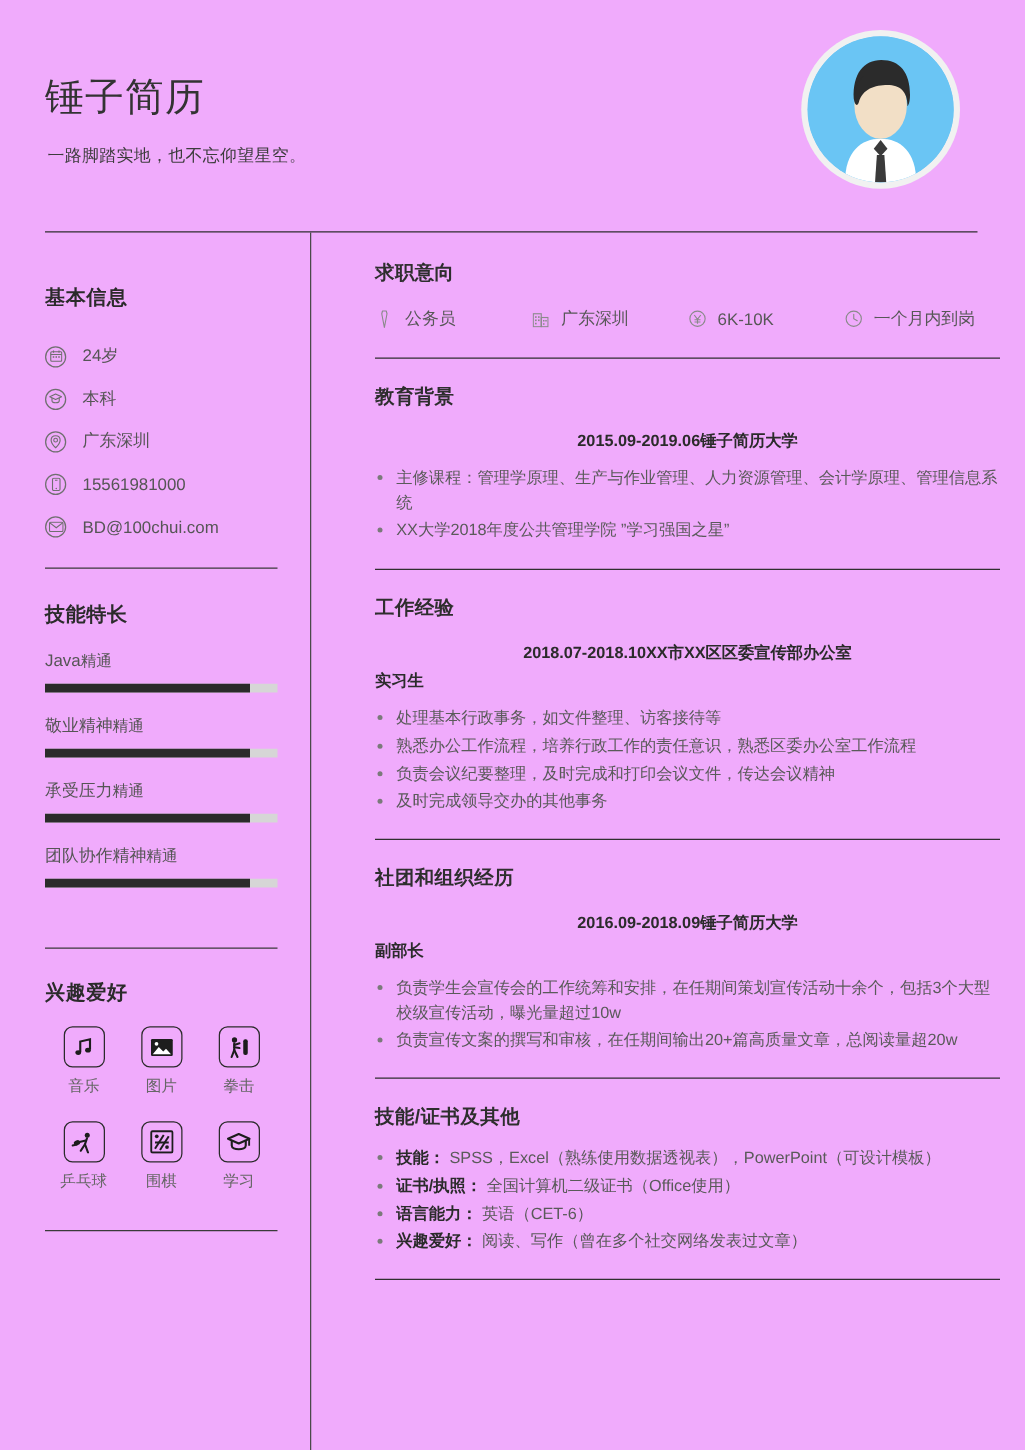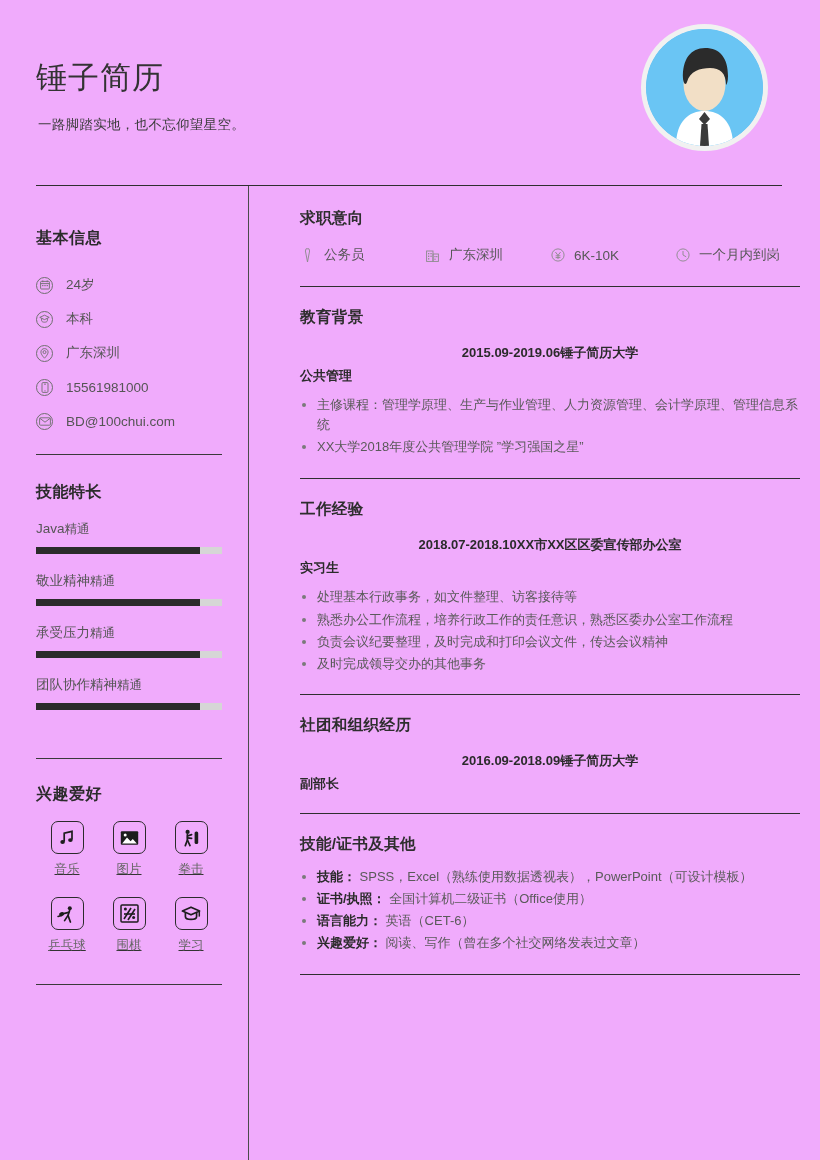--- a/index.html
+++ b/index.html
@@ -64,21 +64,21 @@
   .skill-top { display: flex; align-items: baseline; }
   .skill-name { font-size: 13.5px; color: #555; }
   .skill-level { font-size: 12.5px; color: #555; }
   .skill-track {
     margin-top: 9px; width: 186px; height: 7px; background: #d6d6d6; position: relative;
   }
   .skill-fill { height: 7px; background: #2b2b2b; }
 
   .hobbies { position: absolute; left: 36px; top: 598px; width: 186px; }
   .hobby-grid {
-    display: flex; flex-wrap: wrap; margin-top: 16px; width: 186px; text-decoration: underline;
+    display: flex; flex-wrap: wrap; margin-top: 16px; width: 186px;
   }
   .hobby-cell {
     width: 62px; height: 76px;
     display: flex; flex-direction: column; align-items: center;
   }
   .hobby-box {
     width: 33px; height: 33px; border: 1.6px solid #2b2b2b; border-radius: 7px;
     display: flex; align-items: center; justify-content: center;
   }
   .hobby-label { margin-top: 7px; font-size: 12.5px; color: #666; }
@@ -381,21 +381,20 @@
       </div>
     </div>
     <div class="r-rule" style="margin-top:22px;"></div>
 
     <div class="section" style="padding-top:20px;">
       <div class="r-heading">教育背景</div>
       <div class="entry-head">
         <span class="entry-date">2015.09-2019.06</span>
         <span class="entry-org">锤子简历大学</span>
       </div>
-      <div class="entry-role">公共管理</div>
       <ul class="bullets">
         <li>主修课程：管理学原理、生产与作业管理、人力资源管理、会计学原理、管理信息系统</li>
         <li>XX大学2018年度公共管理学院 ”学习强国之星”</li>
       </ul>
     </div>
     <div class="r-rule" style="margin-top:21px;"></div>
 
     <div class="section" style="padding-top:20px;">
       <div class="r-heading">工作经验</div>
       <div class="entry-head">
@@ -412,20 +411,24 @@
     </div>
     <div class="r-rule" style="margin-top:20px;"></div>
 
     <div class="section" style="padding-top:20px;">
       <div class="r-heading">社团和组织经历</div>
       <div class="entry-head">
         <span class="entry-date">2016.09-2018.09</span>
         <span class="entry-org">锤子简历大学</span>
       </div>
       <div class="entry-role">副部长</div>
+      <ul class="bullets">
+        <li>负责学生会宣传会的工作统筹和安排，在任期间策划宣传活动十余个，包括3个大型校级宣传活动，曝光量超过10w</li>
+        <li>负责宣传文案的撰写和审核，在任期间输出20+篇高质量文章，总阅读量超20w</li>
+      </ul>
     </div>
     <div class="r-rule" style="margin-top:20px;"></div>
 
     <div class="section" style="padding-top:20px;">
       <div class="r-heading">技能/证书及其他</div>
       <ul class="bullets" style="margin-top:12px;">
         <li><b>技能：</b><span> SPSS，Excel（熟练使用数据透视表），PowerPoint（可设计模板）</span></li>
         <li><b>证书/执照：</b><span> 全国计算机二级证书（Office使用）</span></li>
         <li><b>语言能力：</b><span> 英语（CET-6）</span></li>
         <li><b>兴趣爱好：</b><span> 阅读、写作（曾在多个社交网络发表过文章）</span></li>

